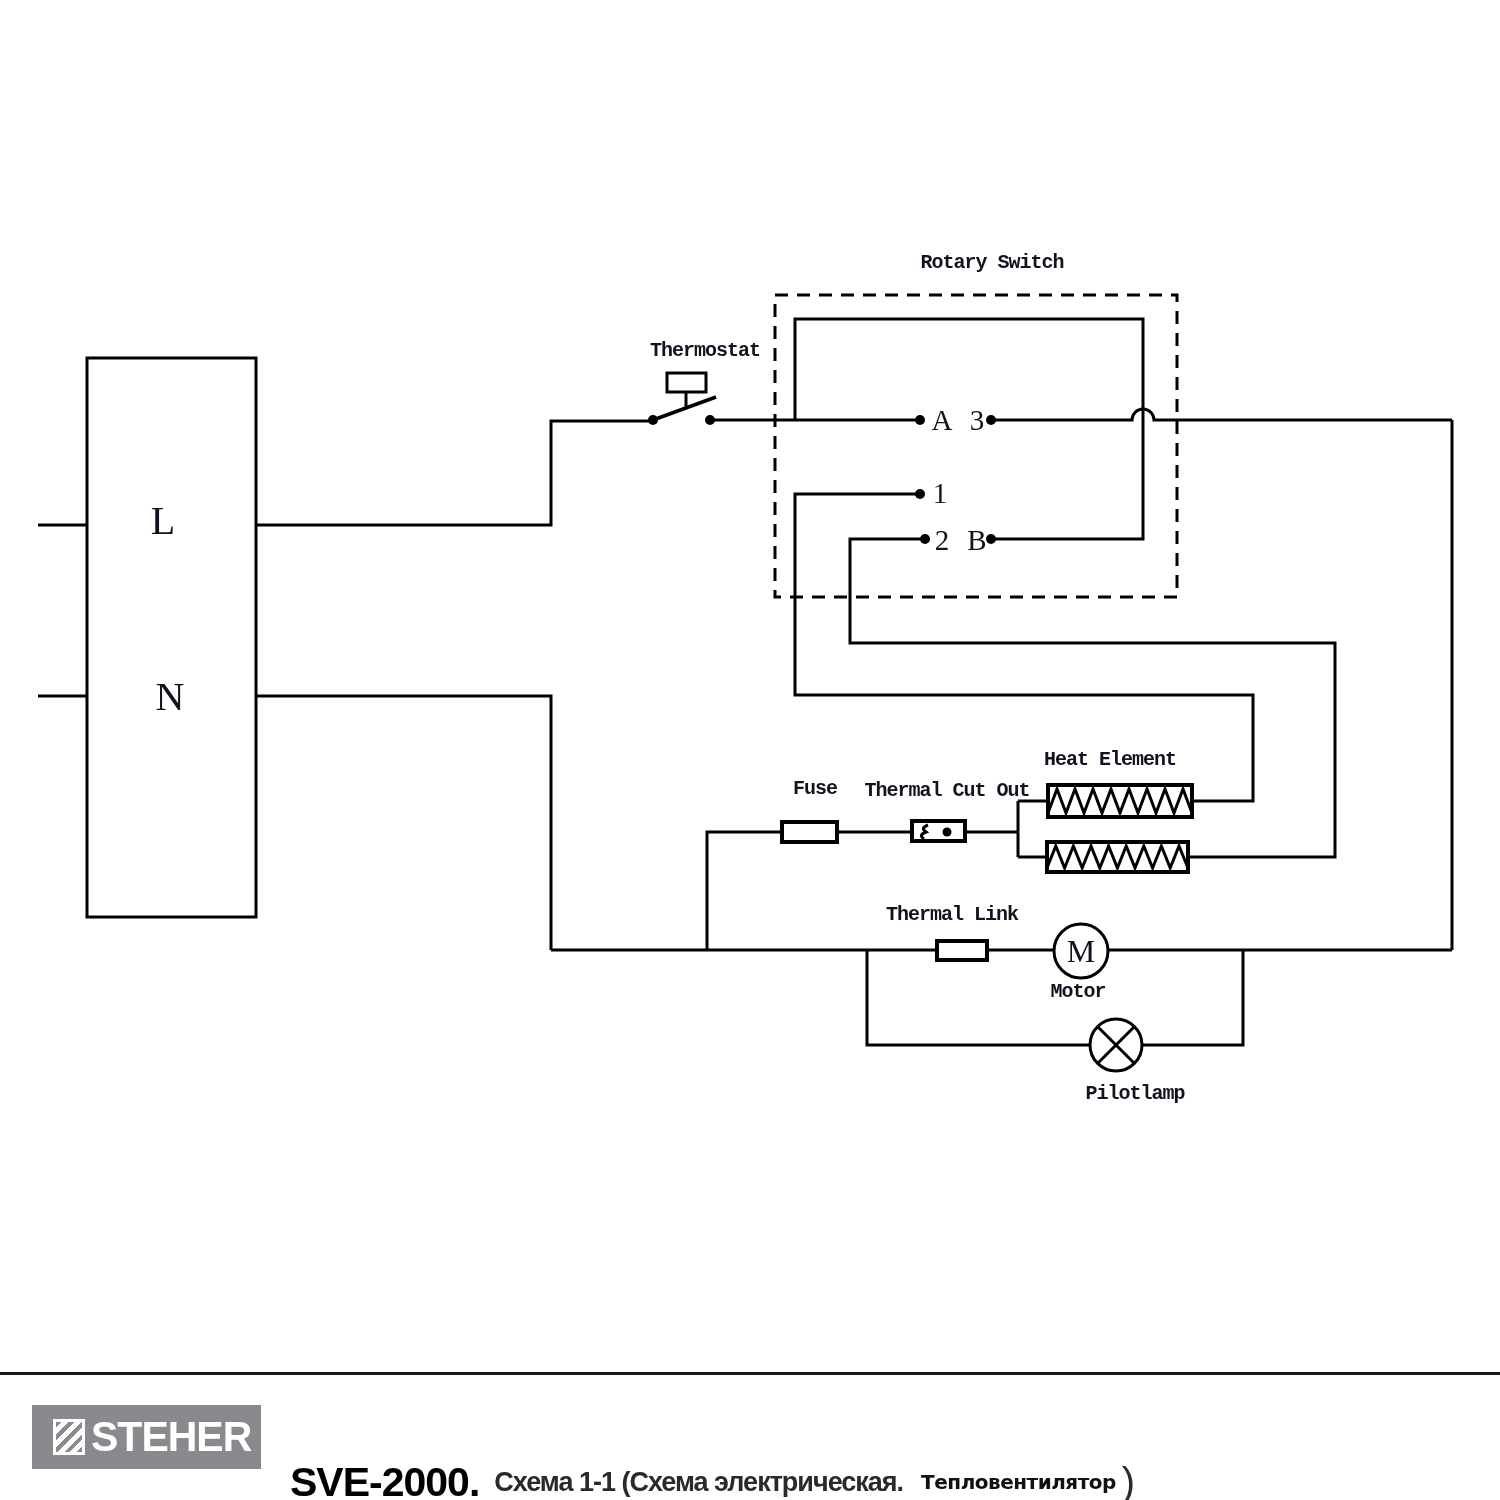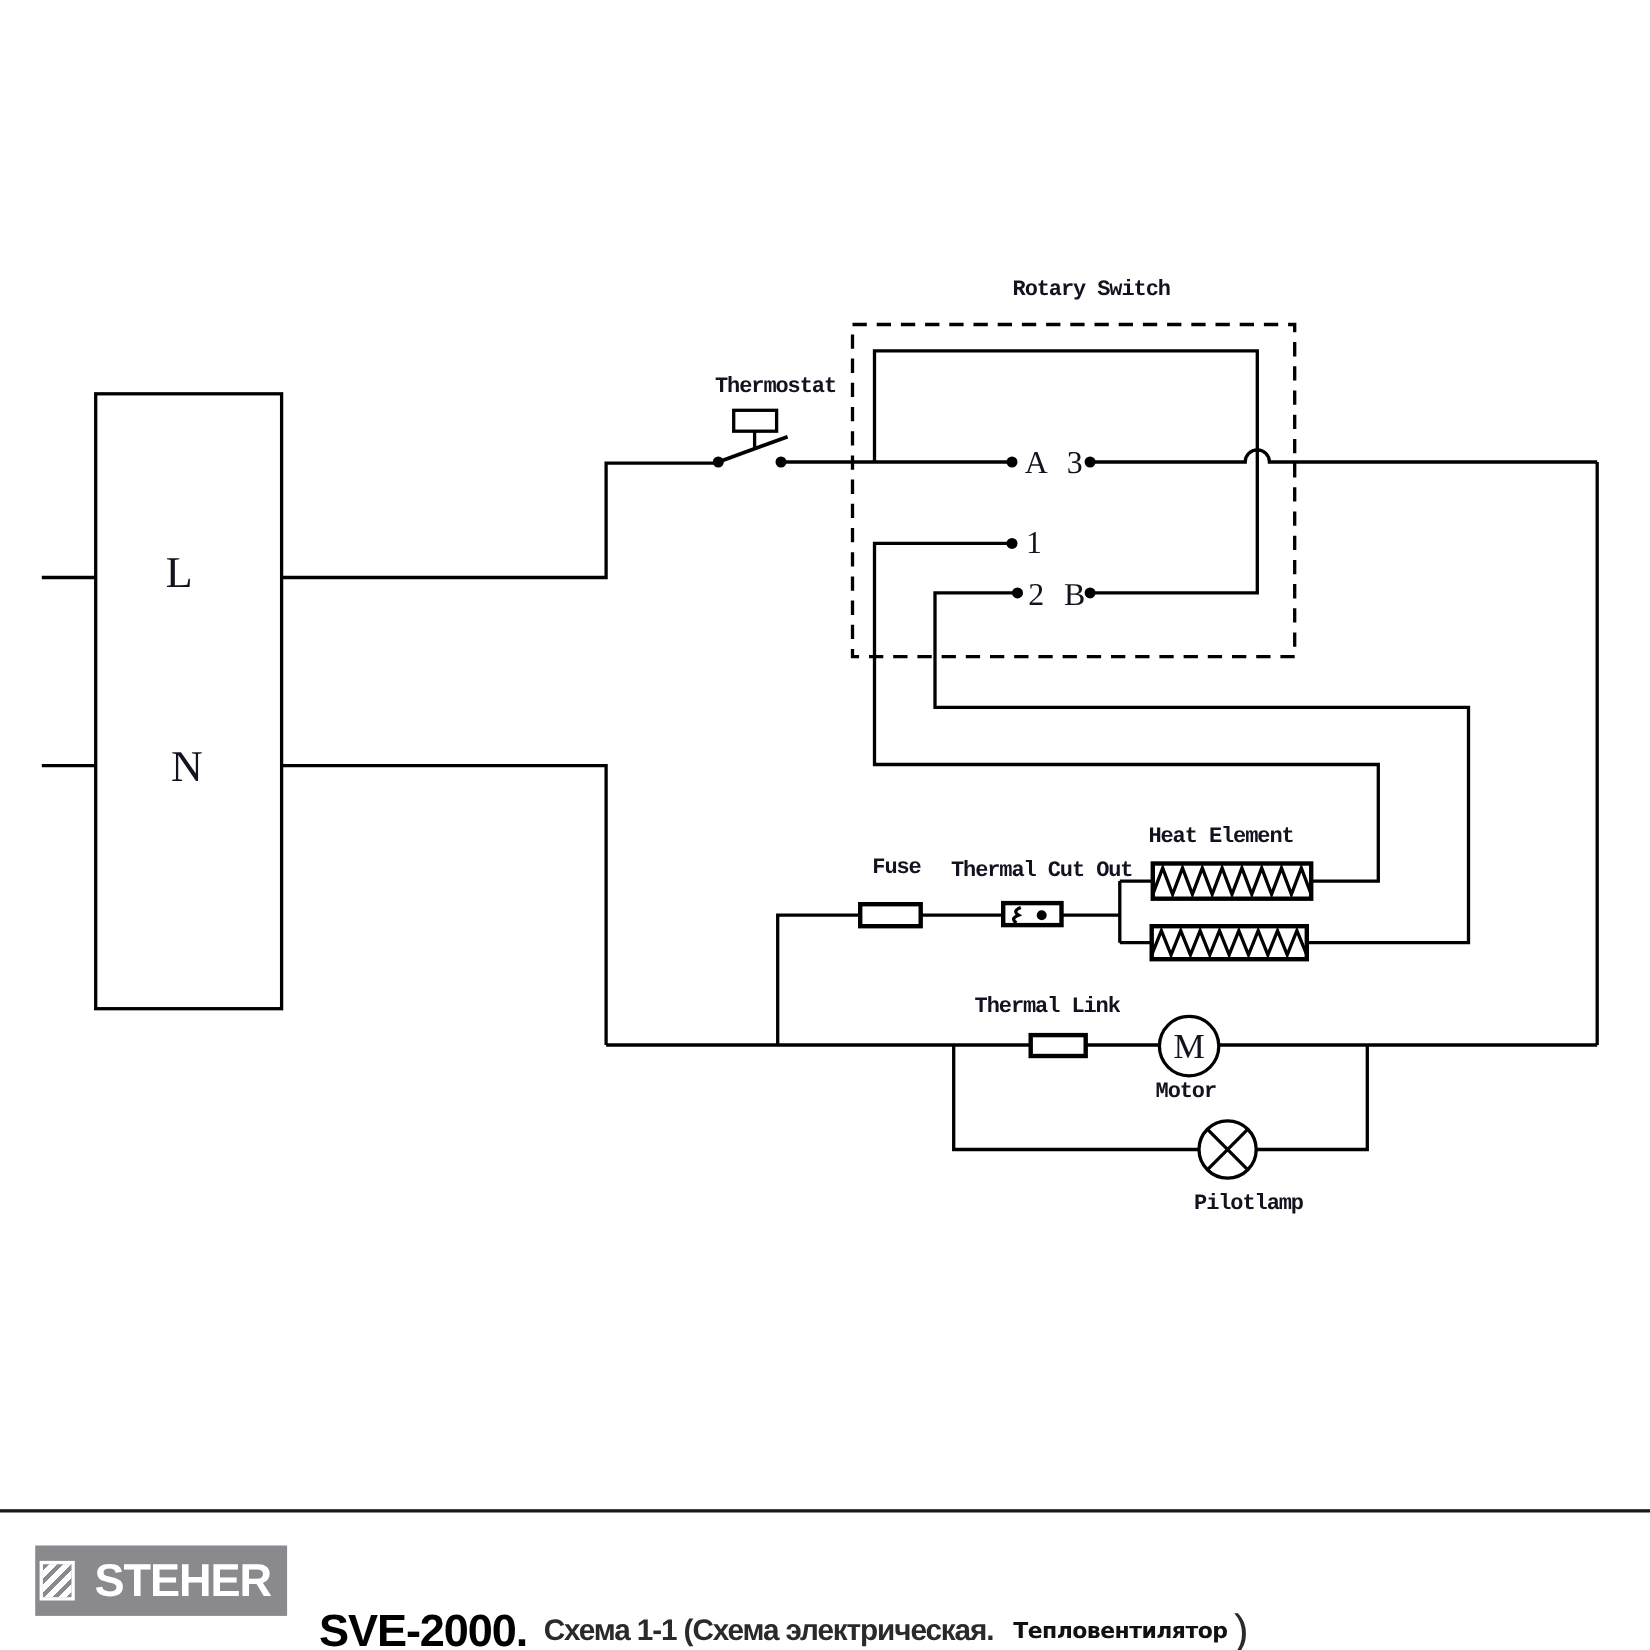--- a/index.html
+++ b/index.html
@@ -26,21 +26,21 @@
   }
   .ser-big{font-size:40px;}
   .ser-m{font-size:32px;}
   
   .footer-rule{
     position:absolute;left:0;top:1372px;width:1500px;height:3px;
     background:#1a1a1a;
   }
   .logo{
     position:absolute;left:32px;top:1405px;width:229px;height:64px;
-    display:flex;align-items:center;gap:18px;padding-left:4px;
+    display:flex;align-items:center;gap:6px;padding-left:21px;
     box-sizing:border-box;
   }
   .logo-emblem{
     width:26px;height:30px;border:3px solid #fff;flex:0 0 auto;
     background:repeating-linear-gradient(135deg,#8a8a8e 0 4px,#ffffff 4px 9px);
   }
   .logo-brand{
     color:#fff;font-weight:800;font-size:41px;letter-spacing:-1px;
     font-family:"Liberation Sans",sans-serif;line-height:1;
     transform:scaleY(1.02);

